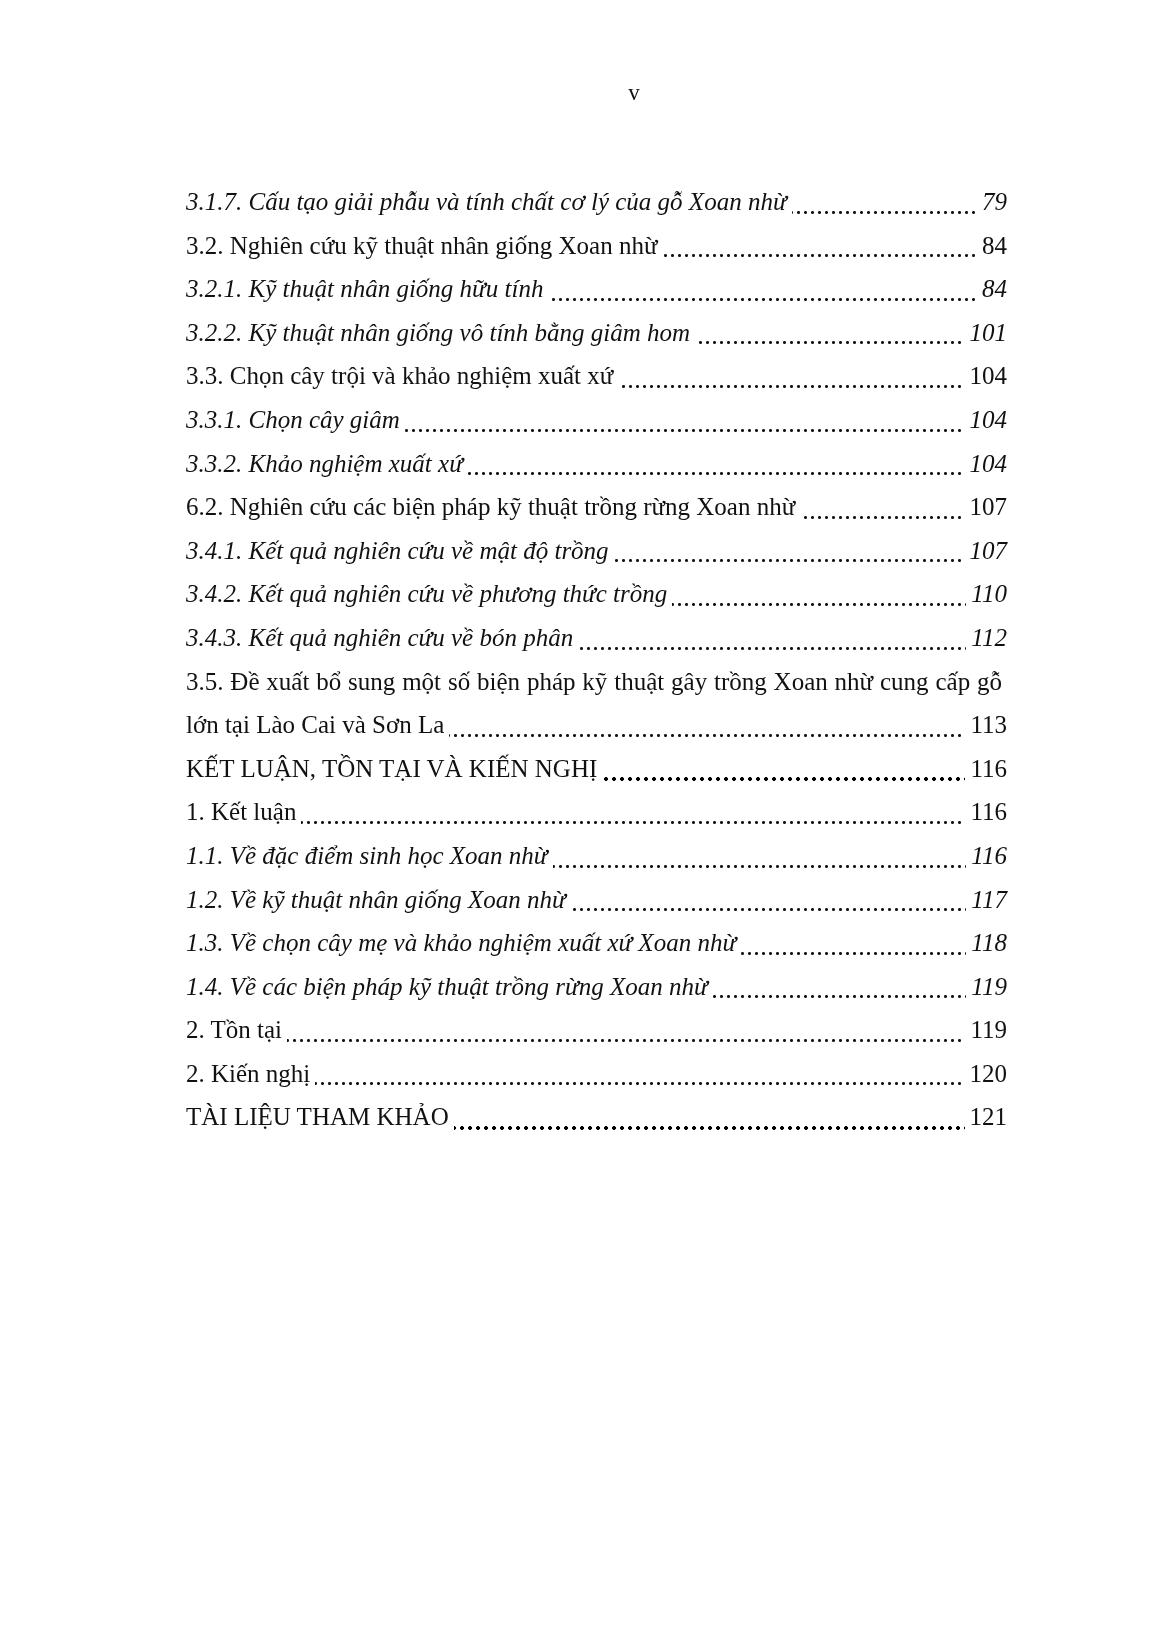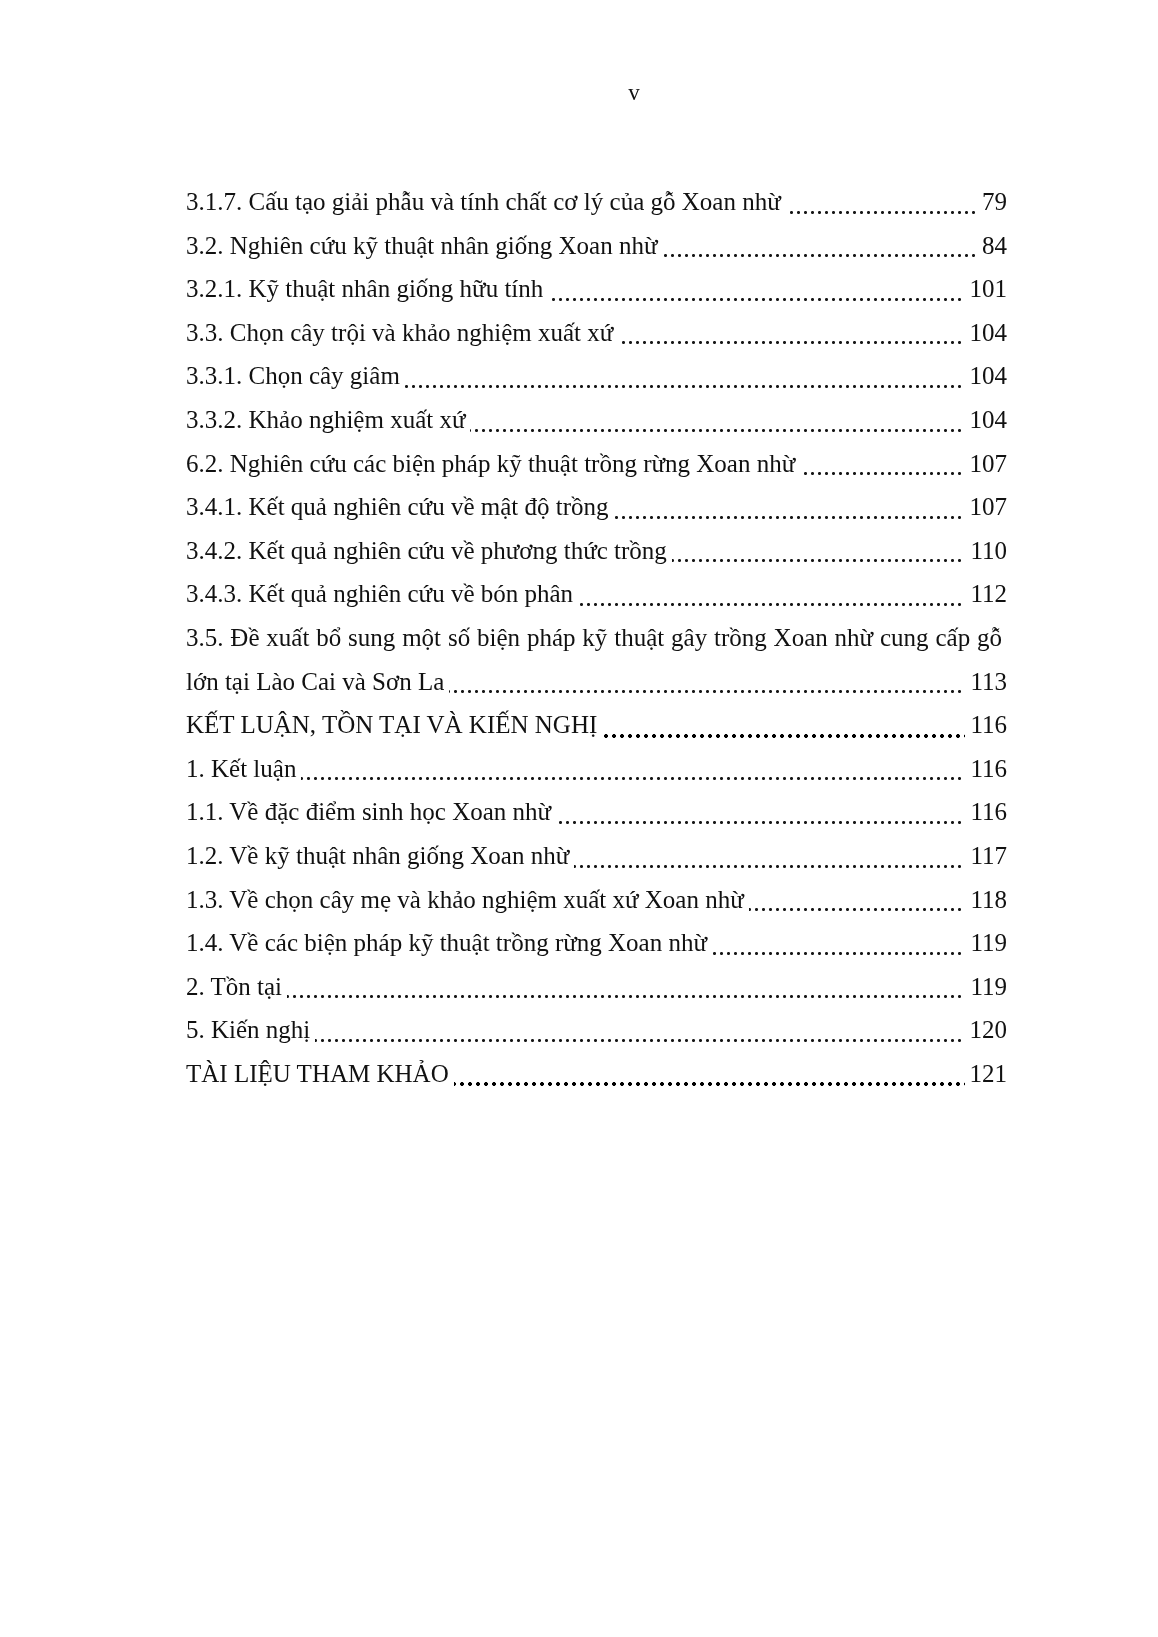--- a/index.html
+++ b/index.html
@@ -47,21 +47,21 @@
     box-decoration-break: clone;
   }
   .entry .pg {
     position: absolute;
     right: 0;
     bottom: 0;
     background: #ffffff;
     padding-left: 5px;
     line-height: 43.6px;
   }
-  .entry.italic { }
+  .entry.italic { font-style: italic; }
   .entry.bold {
     font-weight: normal;
     background-image: radial-gradient(circle, #000000 1.7px, transparent 2.2px);
     background-size: 8px 4px;
     background-position: left bottom 9px;
   }
 </style>
 </head>
 <body>
 
@@ -74,21 +74,21 @@
 
   <p class="entry normal">
     <span class="t">3.2. Nghiên cứu kỹ thuật nhân giống Xoan nhừ</span><span class="pg">84</span>
   </p>
 
   <p class="entry italic">
     <span class="t">3.2.1. Kỹ thuật nhân giống hữu tính</span><span class="pg">84</span>
   </p>
 
   <p class="entry italic">
-    <span class="pg">101</span>
+    <span class="t">3.2.2. Kỹ thuật nhân giống vô tính bằng giâm hom</span><span class="pg">101</span>
   </p>
 
   <p class="entry normal">
     <span class="t">3.3. Chọn cây trội và khảo nghiệm xuất xứ</span><span class="pg">104</span>
   </p>
 
   <p class="entry italic">
     <span class="t">3.3.1. Chọn cây giâm</span><span class="pg">104</span>
   </p>
 
@@ -142,20 +142,20 @@
 
   <p class="entry italic">
     <span class="pg">119</span>
   </p>
 
   <p class="entry normal">
     <span class="t">2. Tồn tại</span><span class="pg">119</span>
   </p>
 
   <p class="entry normal">
-    <span class="t">5. Kiến nghị</span><span class="pg">120</span>
+    <span class="t">2. Kiến nghị</span><span class="pg">120</span>
   </p>
 
   <p class="entry bold">
     <span class="t">TÀI LIỆU THAM KHẢO</span><span class="pg">121</span>
   </p>
 </main>
 </div>
 
 </body></html>

